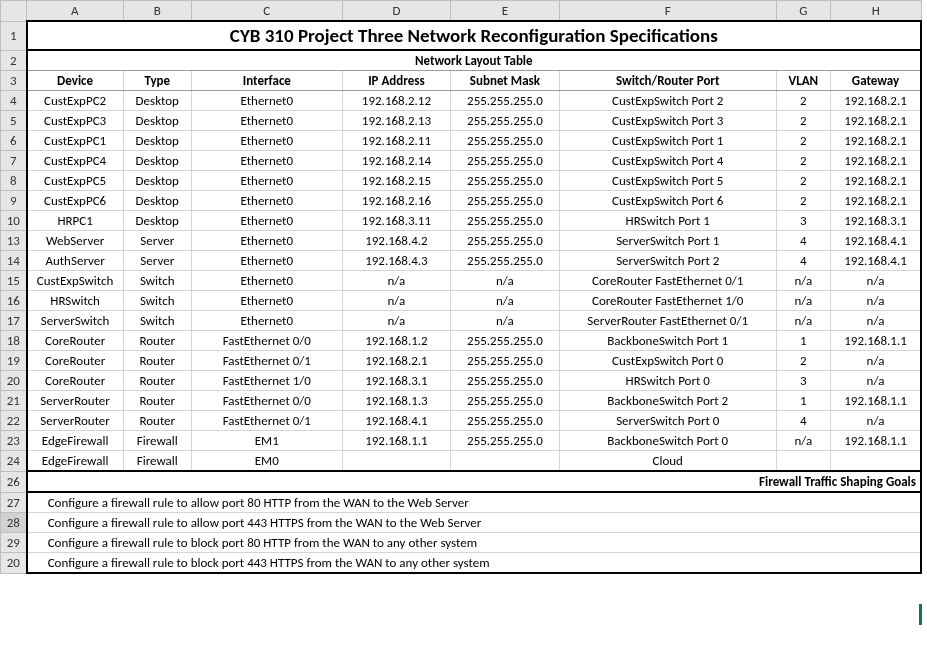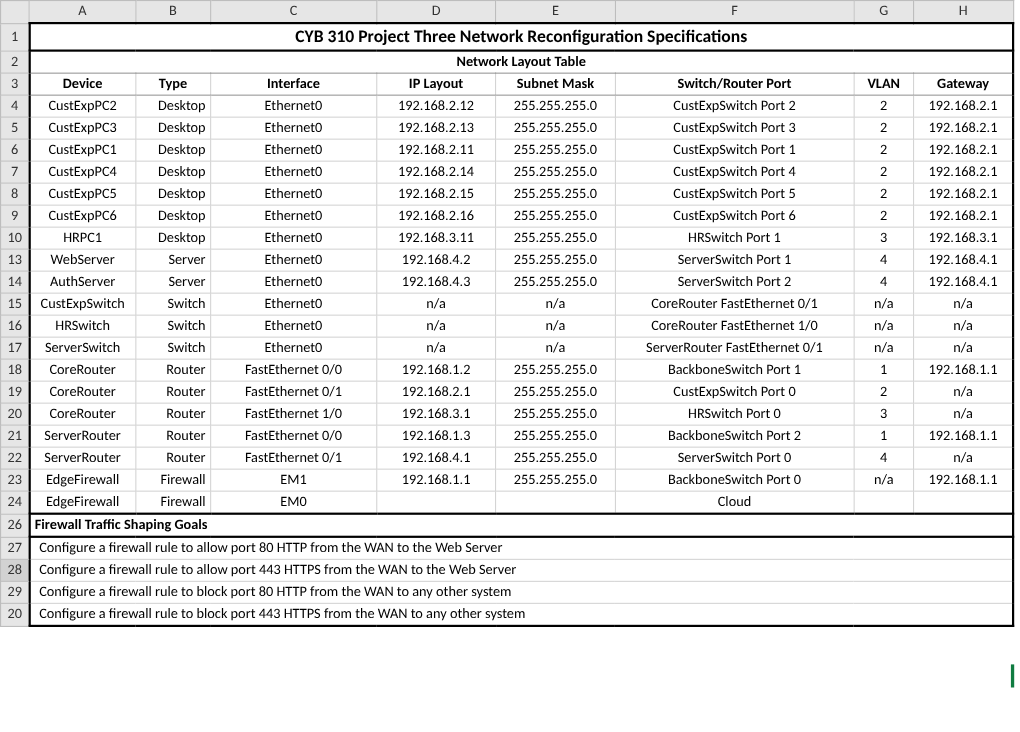--- a/index.html
+++ b/index.html
@@ -40,21 +40,21 @@
   .colB { width: 68px; }
   .colC { width: 150px; }
   .colD { width: 108px; }
   .colE { width: 108px; }
   .colF { width: 216px; }
   .colG { width: 54px; }
   .colH { width: 90px; }
 
   .title-cell {
     font-weight: bold;
-    font-size: 16px;
+    font-size: 19px;
     text-align: center;
     border: 2px solid #000 !important;
     height: 28px;
   }
   .section-title {
     font-weight: bold;
     text-align: center;
     border-left: 2px solid #000 !important;
     border-right: 2px solid #000 !important;
     border-top: 2px solid #000 !important;
@@ -62,31 +62,31 @@
   }
   .header-row td {
     font-weight: bold;
     text-align: center;
     border-bottom: 1px solid #999;
   }
   .bl { border-left: 2px solid #000 !important; }
   .br { border-right: 2px solid #000 !important; }
   .bb { border-bottom: 2px solid #000 !important; }
   .c { text-align: center; }
-  .l { text-align: right; padding-left: 4px; }
+  .l { text-align: center; padding-left: 4px; }
   .sel-row .rowhdr { background: #d2d2d2 !important; }
   .firewall-section {
     font-weight: bold;
-    text-align: left;
+    text-align: right;
     border: 2px solid #000 !important;
     margin-left: 36px;
   }
   .goal-row td {
     text-align: left;
-    padding-left: 8px;
+    padding-left: 20px;
   }
   .goal-row .bl { border-left: 2px solid #000 !important; }
   .goal-row .br { border-right: 2px solid #000 !important; }
   
   .sel-edge {
     position: absolute;
     background: #107c41;
   }
 </style>
 </head>
@@ -126,21 +126,21 @@
   <tr>
     <th class="rowhdr">2</th>
     <td colspan="8" class="section-title">Network Layout Table</td>
   </tr>
 
   <tr class="header-row">
     <th class="rowhdr">3</th>
     <td class="bl c">Device</td>
     <td class="c">Type</td>
     <td class="c">Interface</td>
-    <td class="c">IP Layout</td>
+    <td class="c">IP Address</td>
     <td class="c">Subnet Mask</td>
     <td class="c">Switch/Router Port</td>
     <td class="c">VLAN</td>
     <td class="br c">Gateway</td>
   </tr>
 
   </tbody>
     <tbody id="net-body">
       <tr>
         <th class="rowhdr">4</th>

